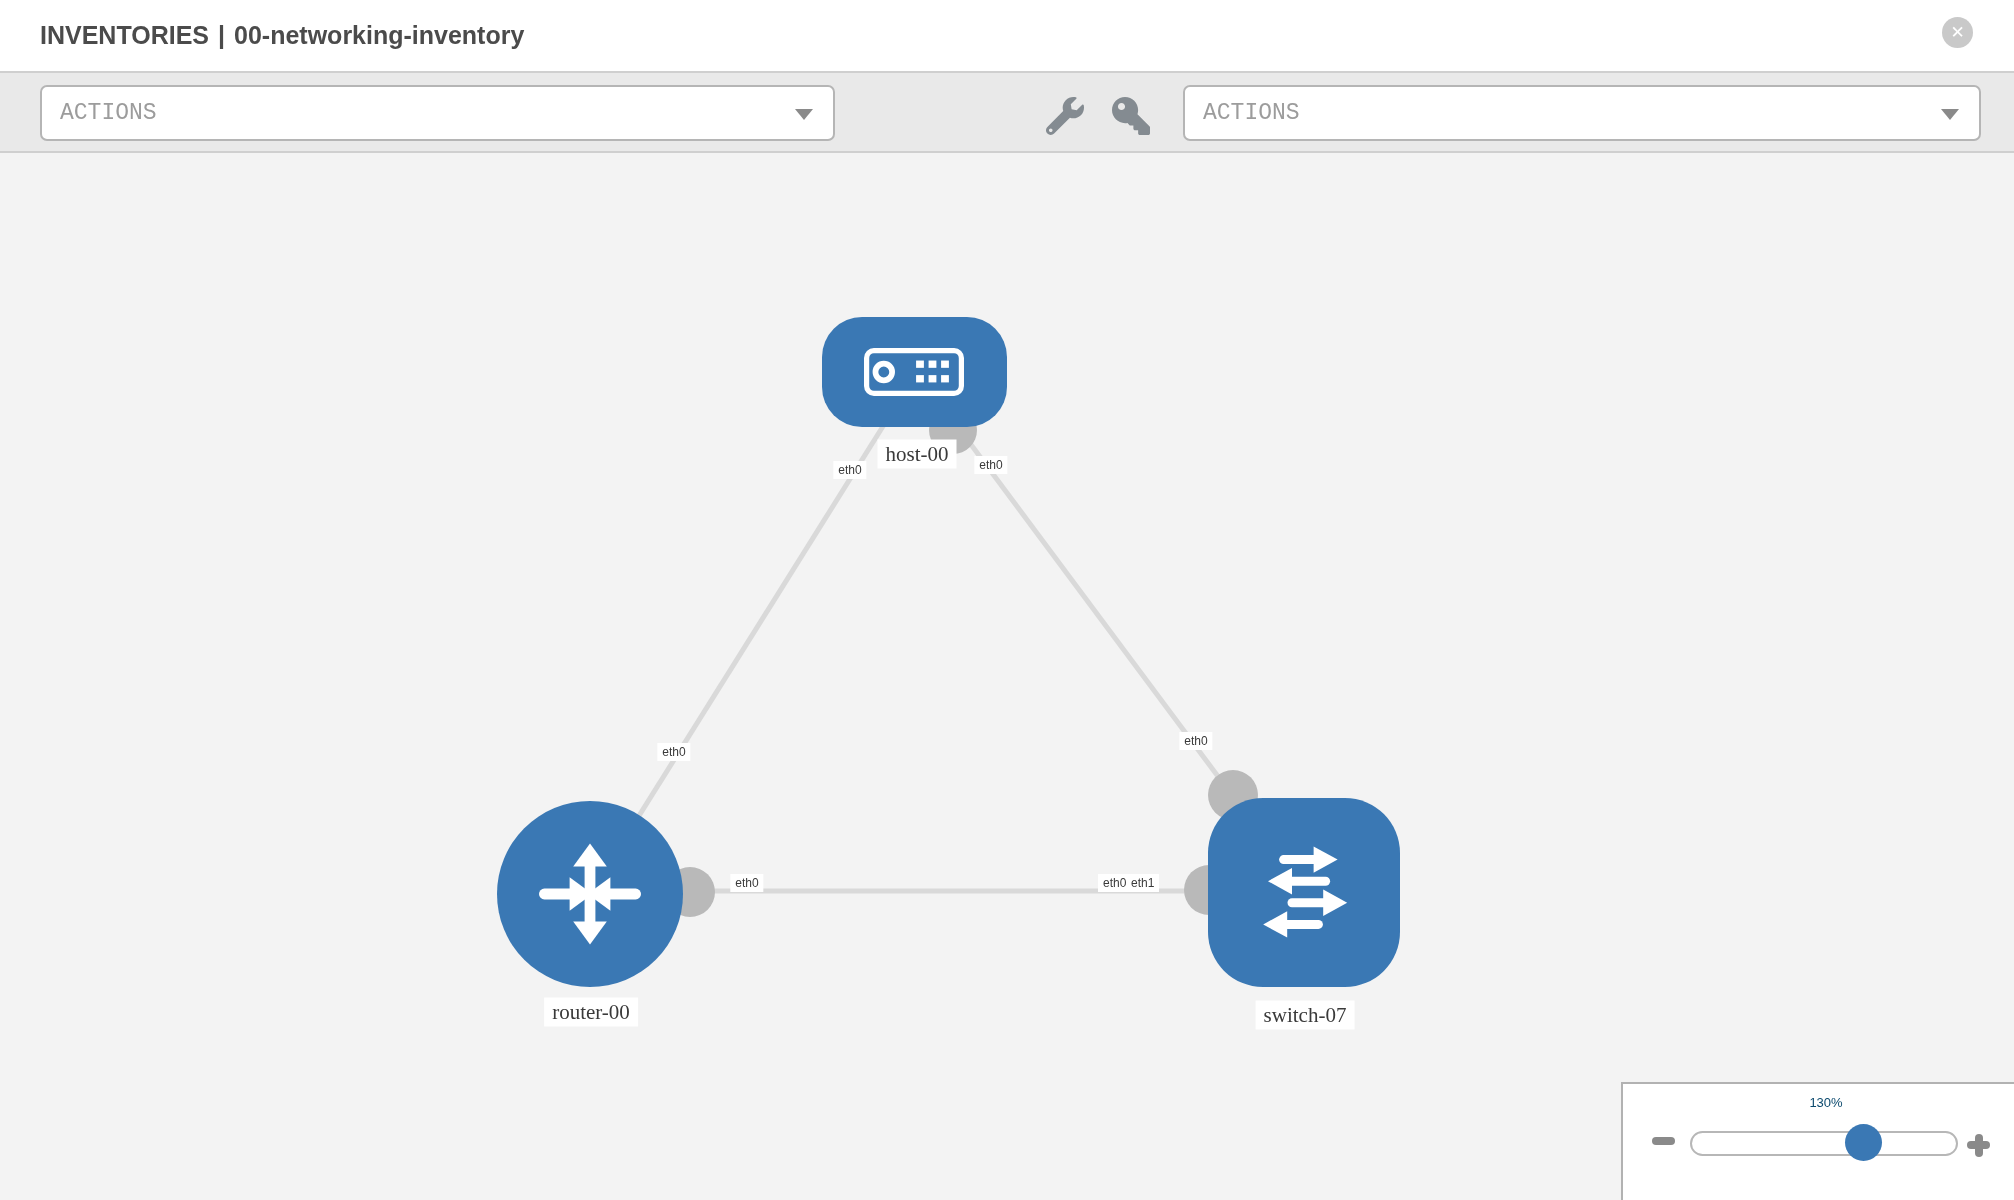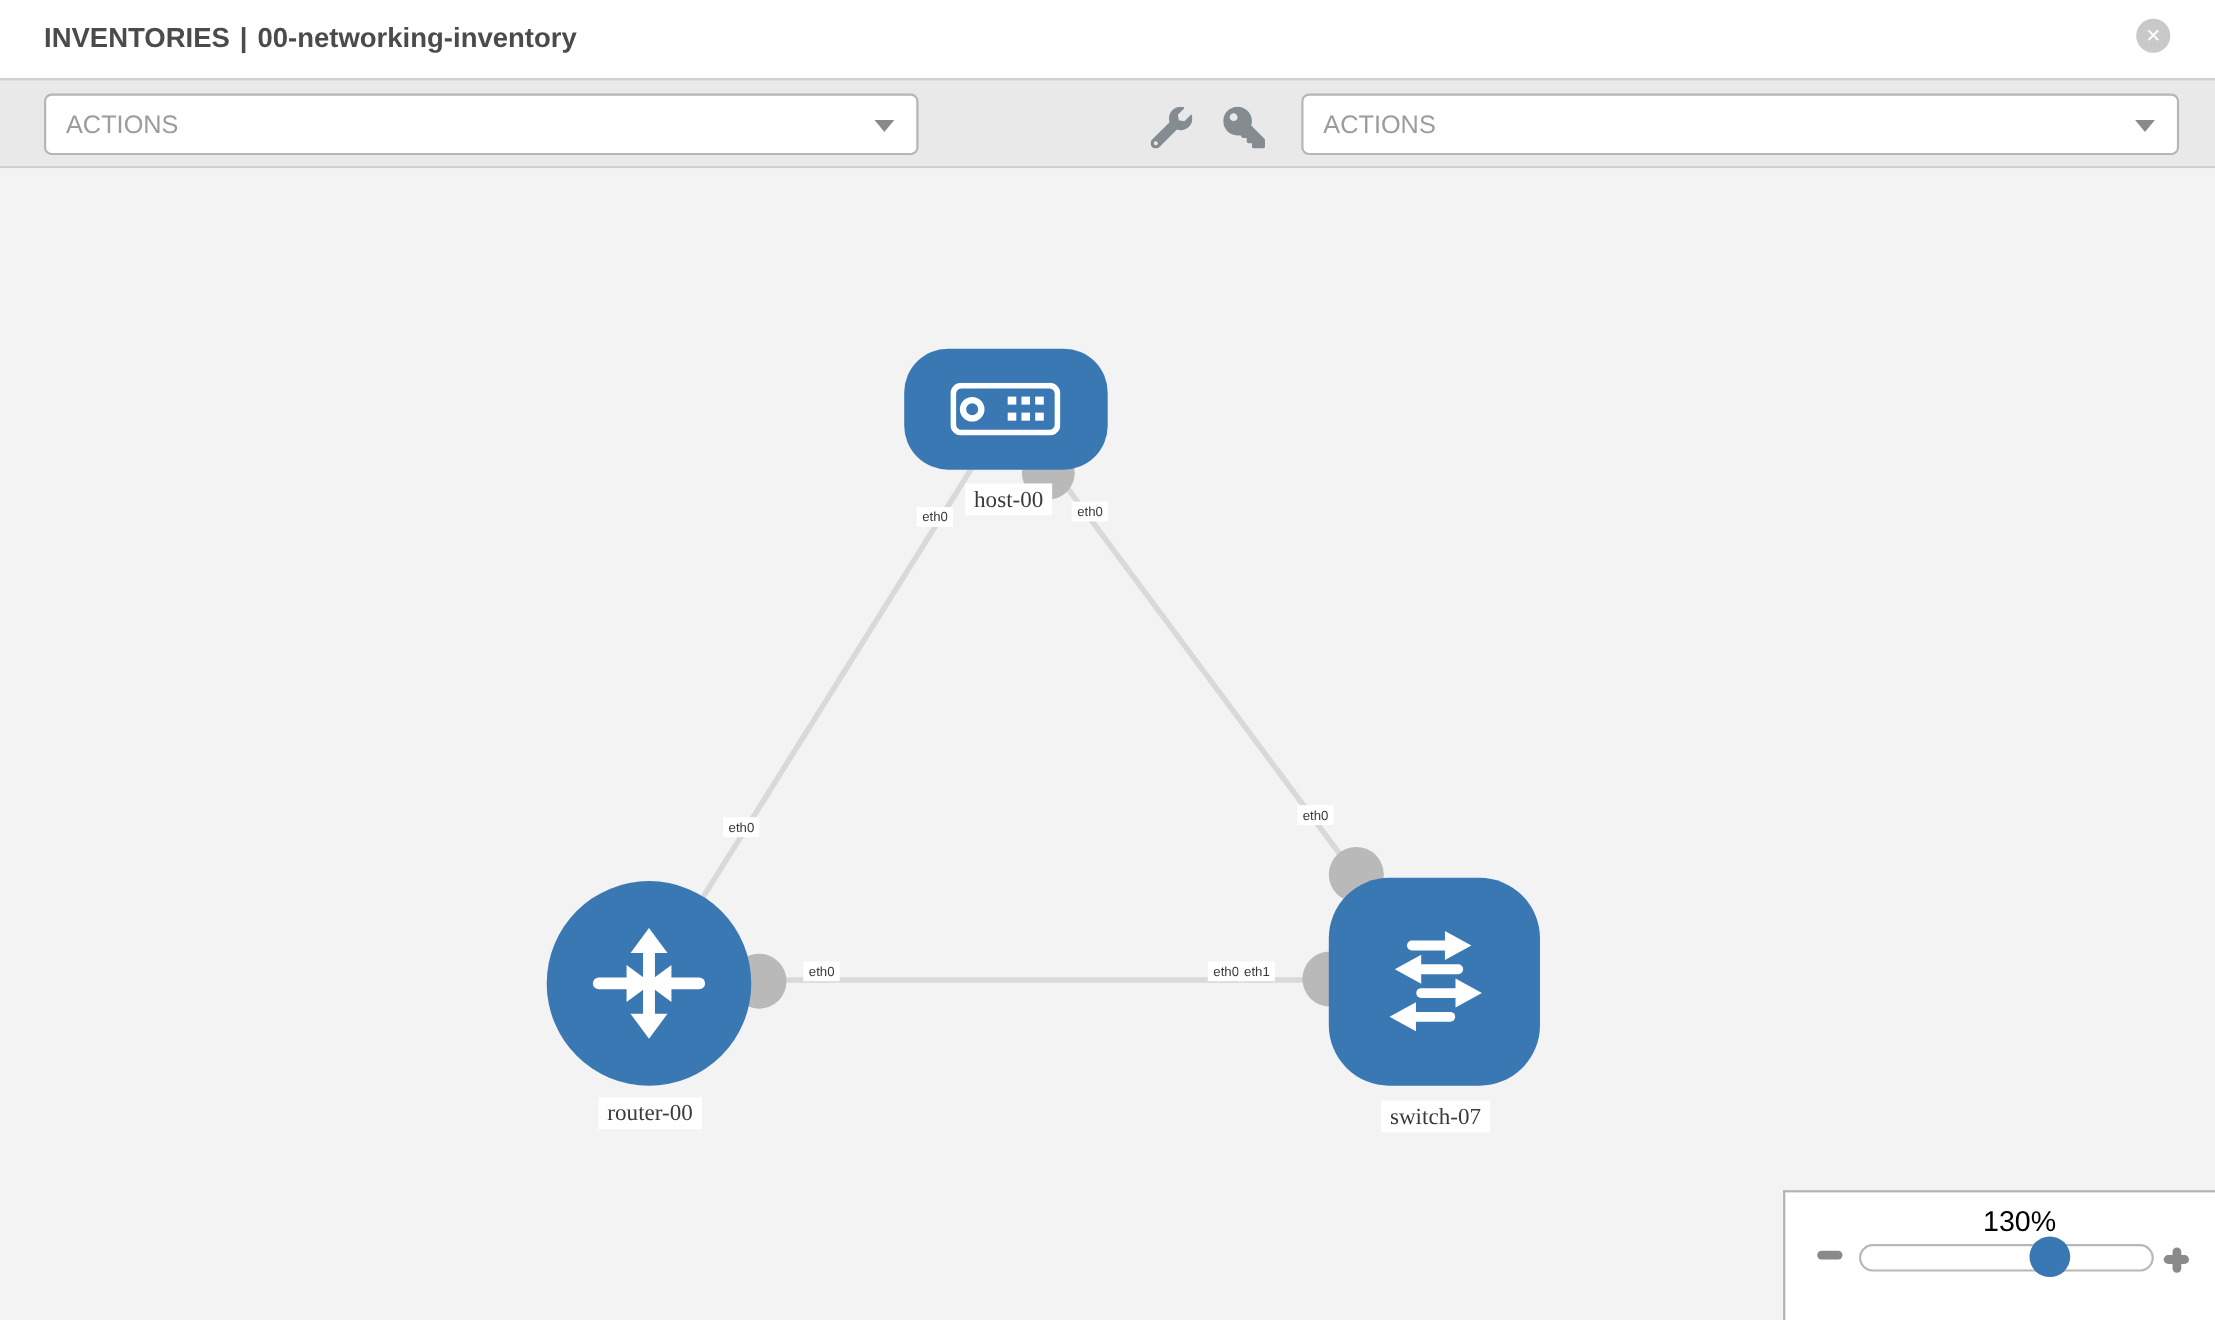--- a/index.html
+++ b/index.html
@@ -14,21 +14,21 @@
   .title .sep{margin:0 9px;}
   .close-btn{position:absolute;left:1942px;top:17px;width:31px;height:31px;border-radius:50%;
              background:#c9c9c9;color:#fff;text-align:center;line-height:31px;
              font-size:17px;font-weight:700;cursor:pointer;}
 
   
   .toolbar{position:absolute;top:71px;left:0;width:100%;height:82px;background:#e9e9e9;
            border-top:2px solid #cfcfcf;border-bottom:2px solid #cfcfcf;box-sizing:border-box;}
   .select{position:absolute;top:12px;height:56px;background:#fff;border:2px solid #b5b5b5;
           border-radius:7px;box-sizing:border-box;font-size:23px;color:#9c9c9c;
-          line-height:52px;padding-left:18px;cursor:pointer;}
+          line-height:52px;padding-left:18px;cursor:pointer;font-family:Liberation Mono, monospace;}
   .select .caret{position:absolute;right:20px;top:22px;width:0;height:0;
           border-left:9px solid transparent;border-right:9px solid transparent;
           border-top:11px solid #8a8a8a;}
   .sel-actions{left:40px;width:795px;}
   .sel-search{left:1183px;width:798px;}
   .icon-btn{position:absolute;top:24px;width:38px;height:38px;cursor:pointer;}
   .icon-btn svg{width:100%;height:100%;fill:#848b91;}
   .btn-wrench{left:1046px;}
   .btn-key{left:1112px;}
 
@@ -45,22 +45,22 @@
   .node-switch{left:1208px;top:645px;width:192px;height:189px;border-radius:55px;}
 
   .chip{position:absolute;background:#fff;color:#3a3a3a;white-space:nowrap;
         font-size:12px;padding:2px 5px;transform:translate(-50%,-50%);}
   .chip.big{font-size:21px;padding:2px 8px;font-family:Liberation Serif, serif;}
   .chip.anchor-left{transform:translate(0,-50%);}
 
   
   .zoom-panel{position:absolute;left:1621px;top:929px;width:393px;height:118px;background:#fff;
               border-top:2px solid #b2b2b2;border-left:2px solid #b2b2b2;box-sizing:border-box;}
-  .zoom-level{position:absolute;left:213px;top:11px;transform:translateX(-50%);
-              font-size:26px;color:#000000;}
+  .zoom-level{position:absolute;left:203px;top:11px;transform:translateX(-50%);
+              font-size:13px;color:#0c4a6e;}
   .zoom-minus{position:absolute;left:29px;top:53px;width:23px;height:8px;border-radius:4px;
               background:#8a8a8a;cursor:pointer;}
   .zoom-track{position:absolute;left:67px;top:47px;width:268px;height:25px;border-radius:13px;
               background:#fff;border:2px solid #b7b7b7;box-sizing:border-box;cursor:pointer;}
   .zoom-knob{position:absolute;left:222px;top:40px;width:37px;height:37px;border-radius:50%;
              background:#3a78b4;cursor:pointer;}
   .zoom-plus{position:absolute;left:344px;top:57px;width:23px;height:8px;border-radius:4px;
              background:#8a8a8a;cursor:pointer;}
   .zoom-plus::after{content:"";position:absolute;left:7.5px;top:-7.5px;width:8px;height:23px;
              border-radius:4px;background:#8a8a8a;}

